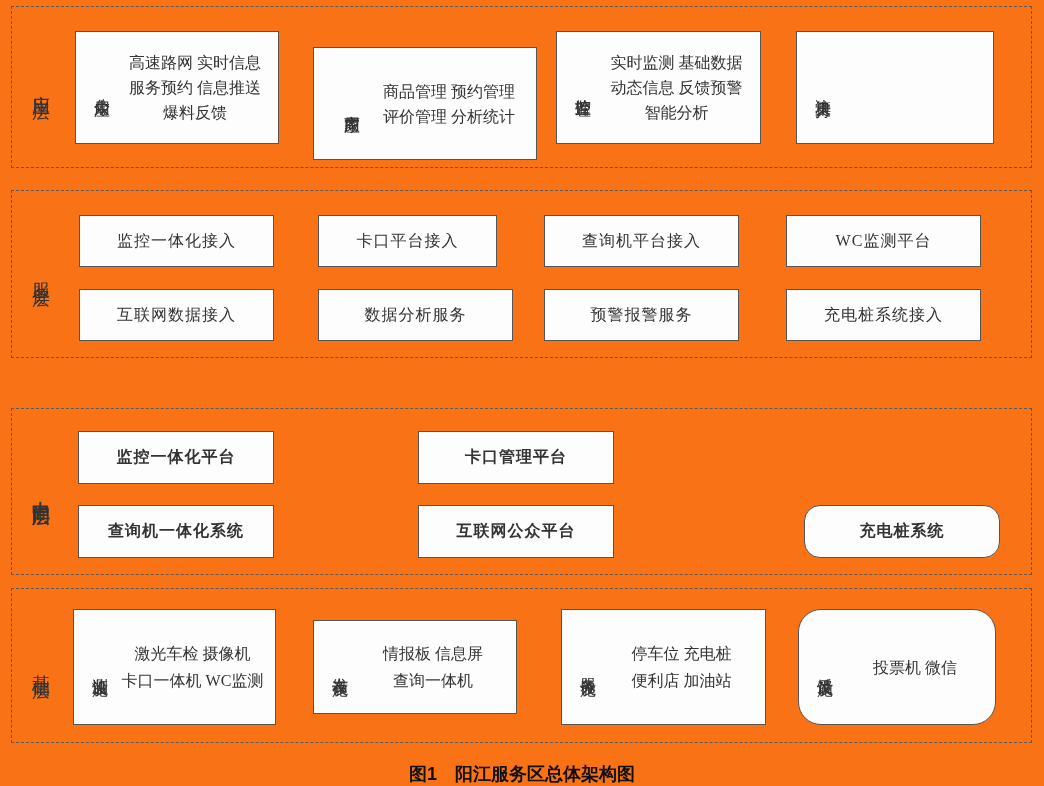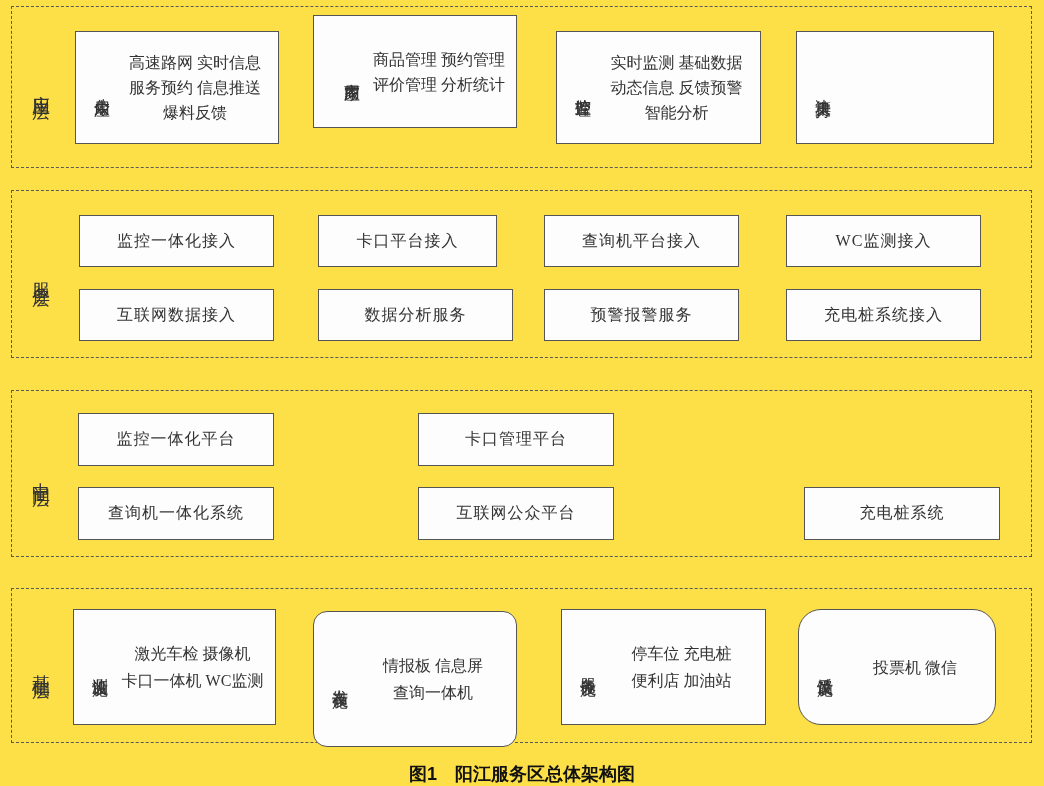--- a/index.html
+++ b/index.html
@@ -1,21 +1,21 @@
 <!DOCTYPE html>
 <html><head>
 <meta charset="utf-8">
 <style>
   * { margin: 0; padding: 0; box-sizing: border-box; }
   html, body { background: #ffffff; }
   .page {
     position: relative;
     width: 1044px;
     height: 786px;
-    background: #fde047;
+    background: #f97316;
     font-family: "Liberation Serif", "DejaVu Serif", serif;
     color: #2b2b2b;
     overflow: hidden;
   }
   .layer {
     position: absolute;
     left: 11px;
     width: 1021px;
     border: 1.5px dashed #5a5a5a;
   }
@@ -80,65 +80,65 @@
 <div class="page">
 
   <section class="layer" style="top:6px;height:162px;">
     <div class="layer-label">应用层</div>
     <div class="box tagged-box" style="left:63px;top:24px;width:204px;height:113px;">
       <div class="box-tag">公众应用</div>
       <div class="box-lines">高速路网 实时信息
 服务预约 信息推送
 爆料反馈</div>
     </div>
-    <div class="box tagged-box" style="left:301px;top:8px;width:204px;height:113px;padding-left:12px;">
+    <div class="box tagged-box" style="left:301px;top:40px;width:224px;height:113px;padding-left:12px;">
       <div class="box-tag">商家应用</div>
       <div class="box-lines">商品管理 预约管理
 评价管理 分析统计</div>
     </div>
     <div class="box tagged-box" style="left:544px;top:24px;width:205px;height:113px;">
       <div class="box-tag">监控管理</div>
       <div class="box-lines">实时监测 基础数据
 动态信息 反馈预警
 智能分析</div>
     </div>
     <div class="box tagged-box" style="left:784px;top:24px;width:198px;height:113px;">
       <div class="box-tag">决策支持</div>
     </div>
   </section>
 
   <section class="layer" style="top:190px;height:168px;">
     <div class="layer-label">服务层</div>
     <div class="box simple-box" style="left:67px;top:24px;width:195px;height:52px;">监控一体化接入</div>
     <div class="box simple-box" style="left:306px;top:24px;width:179px;height:52px;">卡口平台接入</div>
     <div class="box simple-box" style="left:532px;top:24px;width:195px;height:52px;">查询机平台接入</div>
-    <div class="box simple-box" style="left:774px;top:24px;width:195px;height:52px;">WC监测接入</div>
+    <div class="box simple-box" style="left:774px;top:24px;width:195px;height:52px;">WC监测平台</div>
     <div class="box simple-box" style="left:67px;top:98px;width:195px;height:52px;">互联网数据接入</div>
     <div class="box simple-box" style="left:306px;top:98px;width:195px;height:52px;">数据分析服务</div>
     <div class="box simple-box" style="left:532px;top:98px;width:195px;height:52px;">预警报警服务</div>
     <div class="box simple-box" style="left:774px;top:98px;width:195px;height:52px;">充电桩系统接入</div>
   </section>
 
-  <section class="layer" style="top:390px;height:167px;">
+  <section class="layer" style="top:408px;height:167px;font-weight:bold;">
     <div class="layer-label">中间层</div>
     <div class="box simple-box" style="left:66px;top:22px;width:196px;height:53px;">监控一体化平台</div>
     <div class="box simple-box" style="left:406px;top:22px;width:196px;height:53px;">卡口管理平台</div>
     <div class="box simple-box" style="left:66px;top:96px;width:196px;height:53px;">查询机一体化系统</div>
     <div class="box simple-box" style="left:406px;top:96px;width:196px;height:53px;">互联网公众平台</div>
-    <div class="box simple-box" style="left:792px;top:96px;width:196px;height:53px;">充电桩系统</div>
+    <div class="box simple-box" style="left:792px;top:96px;width:196px;height:53px;border-radius:16px;">充电桩系统</div>
   </section>
 
   <section class="layer base" style="top:588px;height:155px;">
     <div class="layer-label">基础层</div>
     <div class="box tagged-box" style="left:61px;top:20px;width:203px;height:116px;">
       <div class="box-tag">监测设施</div>
       <div class="box-lines">激光车检 摄像机
 卡口一体机 WC监测</div>
     </div>
-    <div class="box tagged-box" style="left:301px;top:22px;width:204px;height:136px;border-radius:14px;">
+    <div class="box tagged-box" style="left:301px;top:31px;width:204px;height:94px;">
       <div class="box-tag">发布设施</div>
       <div class="box-lines">情报板 信息屏
 查询一体机</div>
     </div>
     <div class="box tagged-box" style="left:549px;top:20px;width:205px;height:116px;">
       <div class="box-tag">服务设施</div>
       <div class="box-lines">停车位 充电桩
 便利店 加油站</div>
     </div>
     <div class="box tagged-box" style="left:786px;top:20px;width:198px;height:116px;border-radius:23px;">

